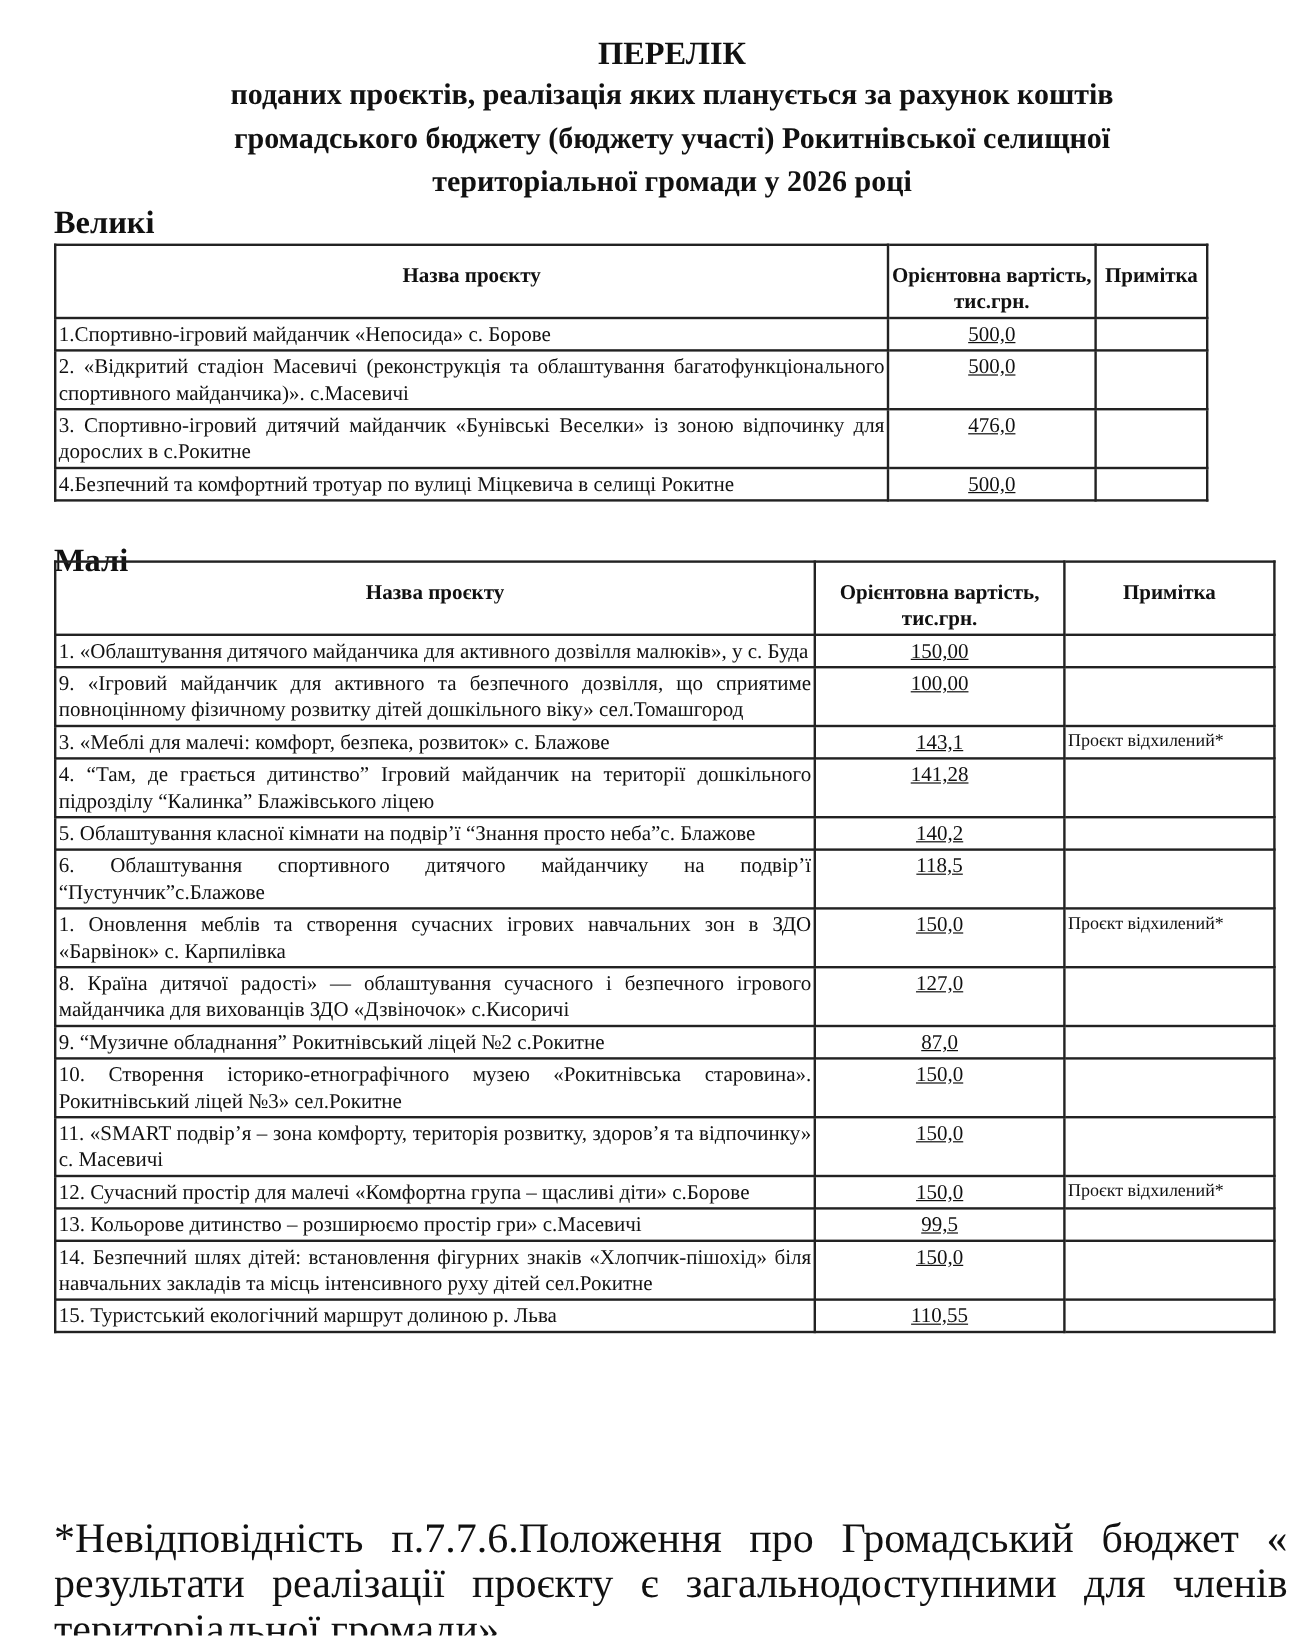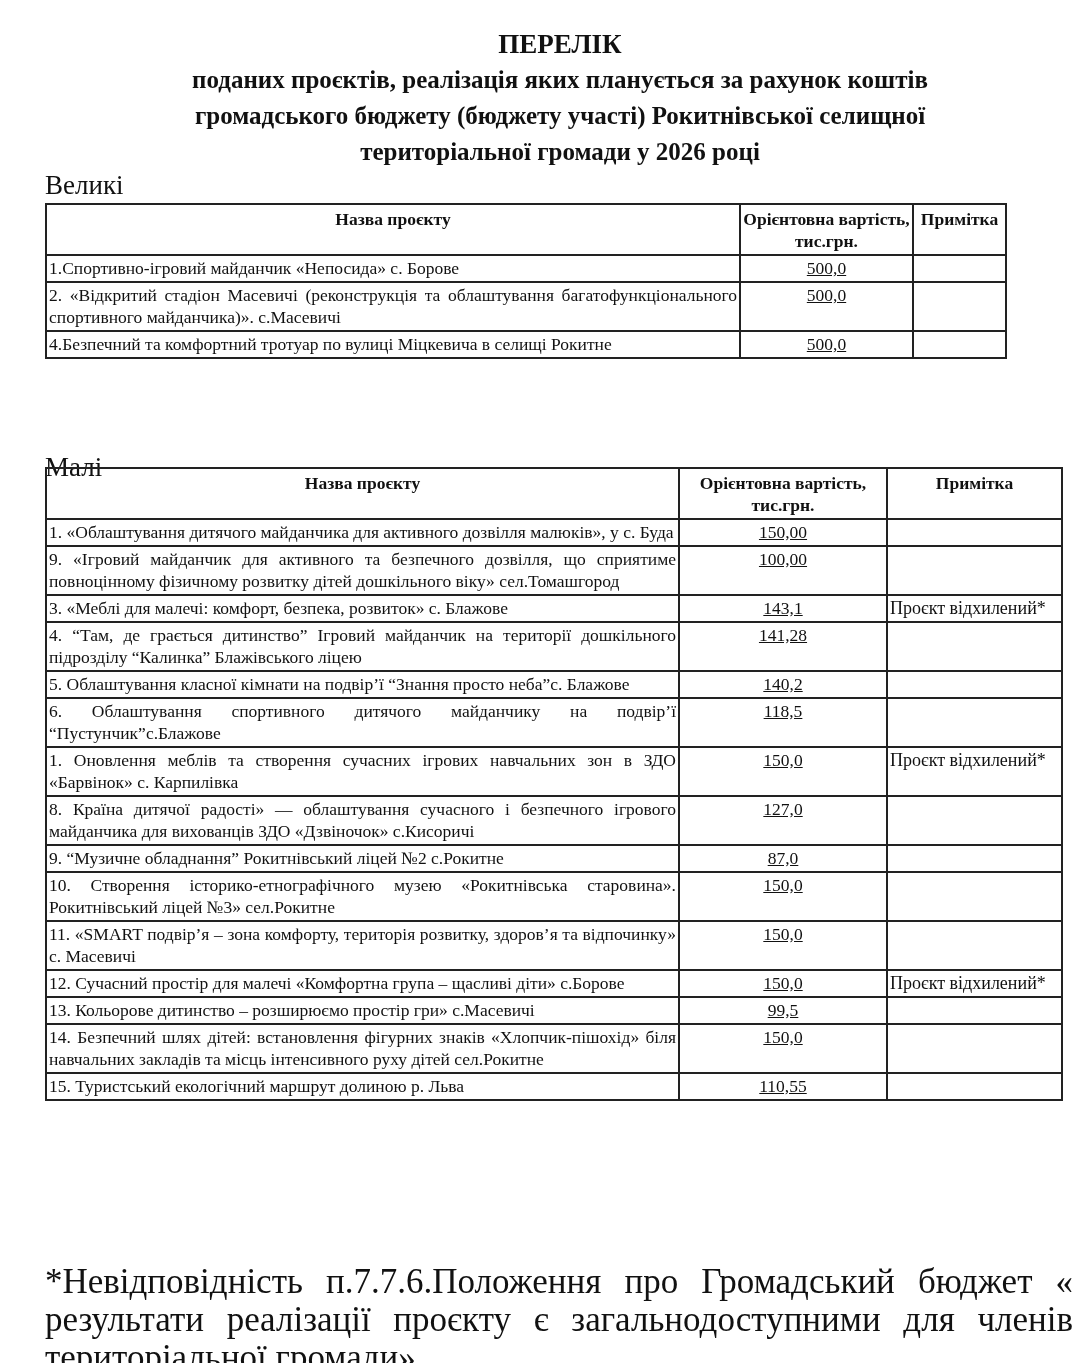--- a/index.html
+++ b/index.html
@@ -3,27 +3,27 @@
 <meta charset="utf-8">
 <style>
   html, body { margin: 0; padding: 0; background: #ffffff; }
   body {
     width: 1080px; height: 1363px; position: relative; overflow: hidden;
     font-family: "Liberation Serif", "DejaVu Serif", serif; color: #111;
   }
   .title-block { position: absolute; left: 0; top: 26px; width: 1120px; text-align: center; }
   .title-main { font-weight: bold; font-size: 27px; line-height: 36px; }
   .title-sub { font-weight: bold; font-size: 25px; line-height: 36px; }
-  .section-heading { position: absolute; left: 45px; font-weight: normal; font-size: 27px; }
+  .section-heading { position: absolute; left: 45px; font-weight: bold; font-size: 27px; }
   table { border-collapse: collapse; position: absolute; table-layout: fixed; }
   td, th { border: 2px solid #222; font-size: 17.5px; line-height: 22px; vertical-align: top; padding: 1px 2px 2px 2px; }
-  th { font-weight: bold; text-align: center; padding-top: 3px; }
+  th { font-weight: bold; text-align: center; padding-top: 13px; }
   td.name { text-align: justify; text-align-last: left; }
   td.cost { text-align: center; text-decoration: underline; }
-  td.note { text-align: left; white-space: nowrap; padding-left: 2px; font-size: 18px; border-radius: 11px; }
+  td.note { text-align: left; white-space: nowrap; padding-left: 2px; font-size: 15px; border-radius: 11px; }
   #big-table { left: 45px; top: 203px; width: 960px; }
   #small-table { left: 45px; top: 467px; width: 1016px; }
   .footnote { position: absolute; left: 45px; top: 1263px; width: 1028px; font-size: 35px; line-height: 38px; text-align: justify; text-align-last: left; }
 </style>
 </head>
 <body>
 
 <div class="title-block">
   <div class="title-main">ПЕРЕЛІК</div>
   <div class="title-sub">поданих проєктів, реалізація яких планується за рахунок коштів</div>
@@ -48,20 +48,25 @@
   </thead>
   <tbody>
       <tr>
         <td class="name">1.Спортивно-ігровий майданчик «Непосида» с. Борове</td>
         <td class="cost">500,0</td>
         <td class="note"></td>
       </tr>
       <tr>
         <td class="name">2. «Відкритий стадіон Масевичі (реконструкція та облаштування багатофункціонального спортивного майданчика)». с.Масевичі</td>
         <td class="cost">500,0</td>
+        <td class="note"></td>
+      </tr>
+      <tr>
+        <td class="name">3. Спортивно-ігровий дитячий майданчик «Бунівські Веселки» із зоною відпочинку для дорослих в с.Рокитне</td>
+        <td class="cost">476,0</td>
         <td class="note"></td>
       </tr>
       <tr>
         <td class="name">4.Безпечний та комфортний тротуар по вулиці Міцкевича в селищі Рокитне</td>
         <td class="cost">500,0</td>
         <td class="note"></td>
       </tr>
     </tbody>
 </table>
 

